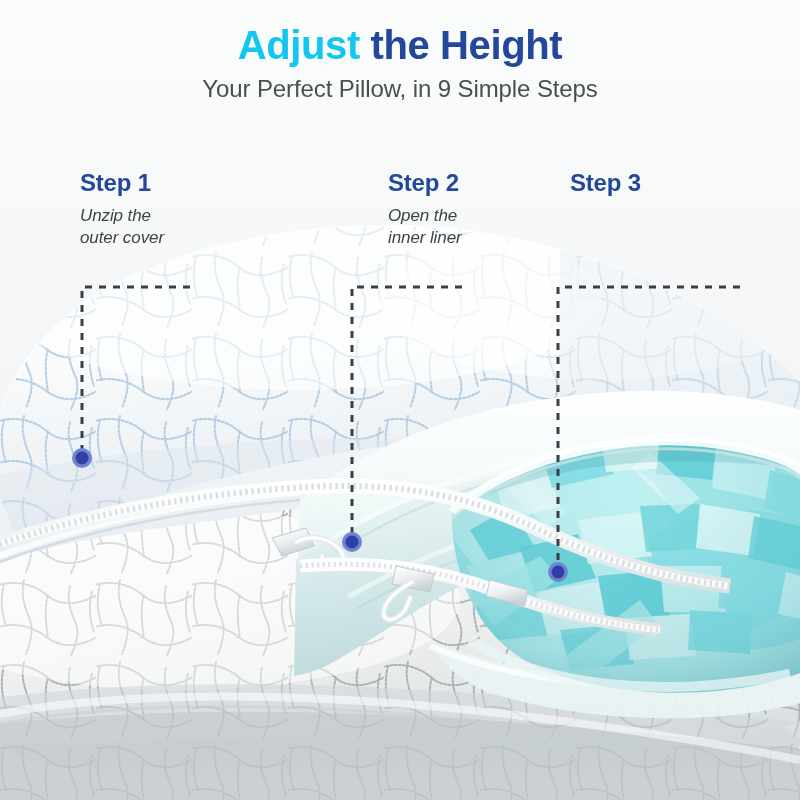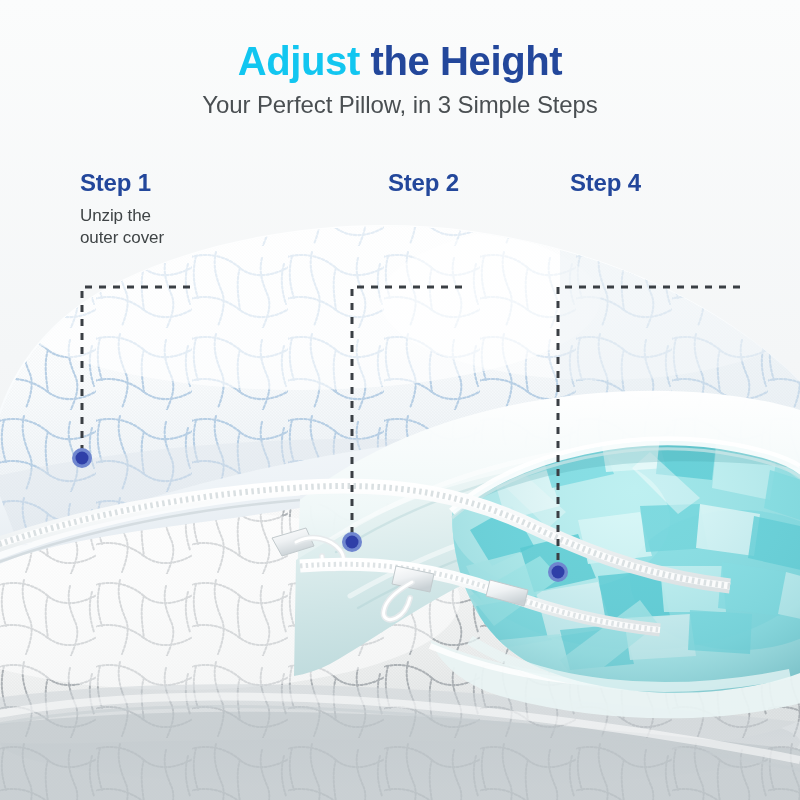--- a/index.html
+++ b/index.html
@@ -14,41 +14,42 @@
   #stage {
     position:absolute; inset:0;
     width:800px; height:800px;
     background: linear-gradient(180deg,#fbfcfc 0%,#f4f6f7 45%,#eef1f2 78%,#e9ecee 100%);
     overflow:hidden;
   }
 
   
   .header { position:absolute; top:0; left:0; width:800px; text-align:center; z-index:40; }
   .title {
-    margin-top:40px;
+    margin-top:24px;
     font-size:40px; font-weight:bold; letter-spacing:-0.4px;
     line-height:1.05;
   }
   .t-accent { color:#12c6f0; }
   .t-main   { color:#23479b; }
   .subtitle {
     margin-top:9px;
     font-size:24px; color:#4a4f52; font-weight:400; letter-spacing:-0.1px;
   }
 
   
   .steps { position:absolute; top:170px; left:8px; width:800px; height:110px; z-index:40; }
   .step { position:absolute; }
   .step-title {
     font-size:24px; font-weight:bold; color:#23479b; letter-spacing:-0.2px;
     line-height:1.1; margin-bottom:9px;
   }
   .step-desc {
     font-size:17px; color:#3f4446; line-height:1.30; letter-spacing:-0.1px;
     white-space:pre-line;
+    font-style:italic;
   }
   #step-1 { left:72px;  top:0; }
   #step-2 { left:350px; top:0;margin-left:30px; }
   #step-3 { left:562px; top:0; }
 
   
   .leaders { position:absolute; inset:0; width:800px; height:800px; z-index:35; pointer-events:none; }
 
   
   .scene { position:absolute; inset:0; width:800px; height:800px; z-index:10; }
@@ -324,30 +325,32 @@
         <circle cx="558" cy="572" r="10" fill="#6f86cf"></circle>
         <circle cx="558" cy="572" r="6.5" fill="#2f3fa8"></circle>
       </g>
   </svg>
 
   <div class="header">
     <div class="title">
       <span class="t-accent">Adjust</span>
       <span class="t-main">the Height</span>
     </div>
-    <div class="subtitle">Your Perfect Pillow, in 3 Simple Steps</div>
+    <div class="subtitle">Your Perfect Pillow, in 9 Simple Steps</div>
   </div>
 
   <div class="steps">
     <div class="step" id="step-1">
       <div class="step-title">Step 1</div>
       <div class="step-desc">Unzip the
 outer cover</div>
     </div>
     <div class="step" id="step-2">
       <div class="step-title">Step 2</div>
+      <div class="step-desc">Open the
+inner liner</div>
     </div>
     <div class="step" id="step-3">
-      <div class="step-title">Step 4</div>
+      <div class="step-title">Step 3</div>
     </div>
   </div>
 
 </div>
 
 </body></html>

